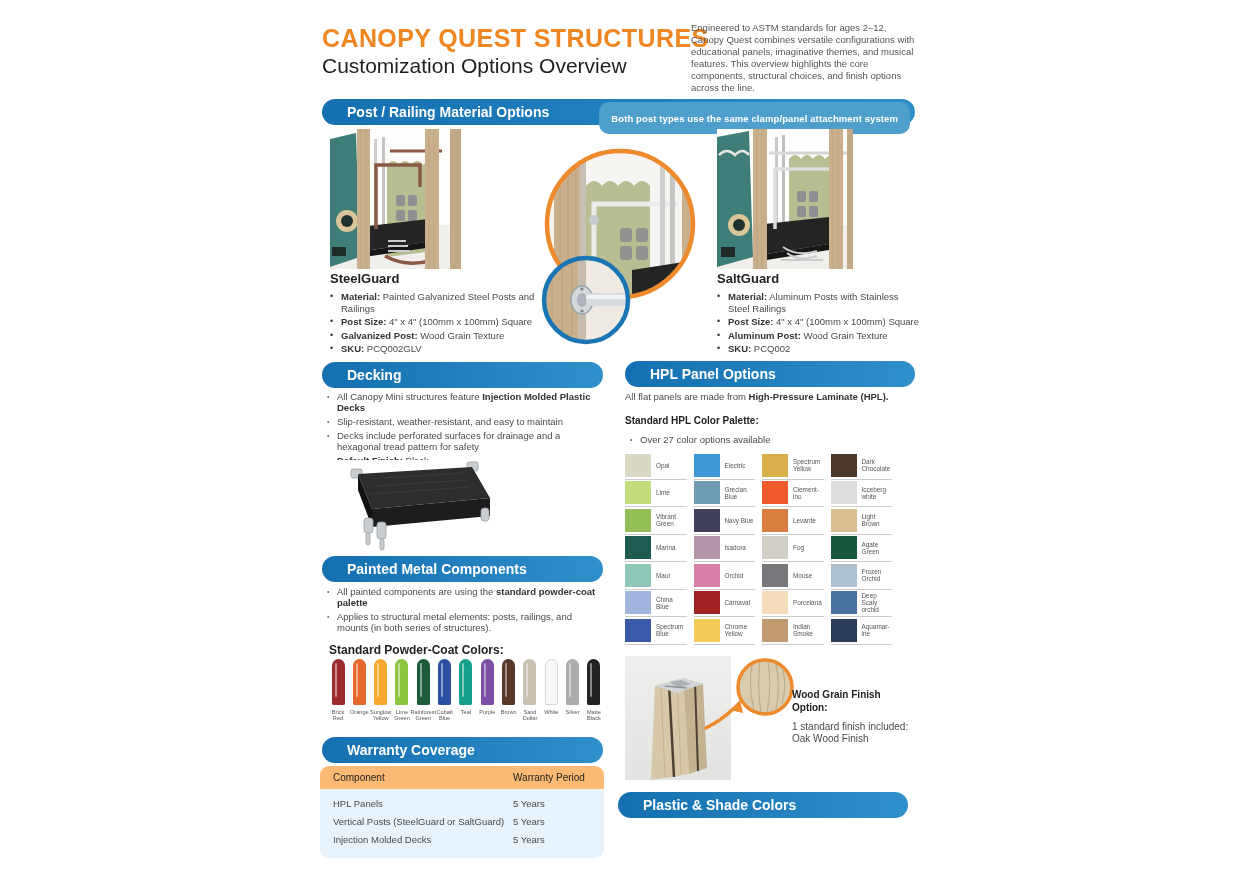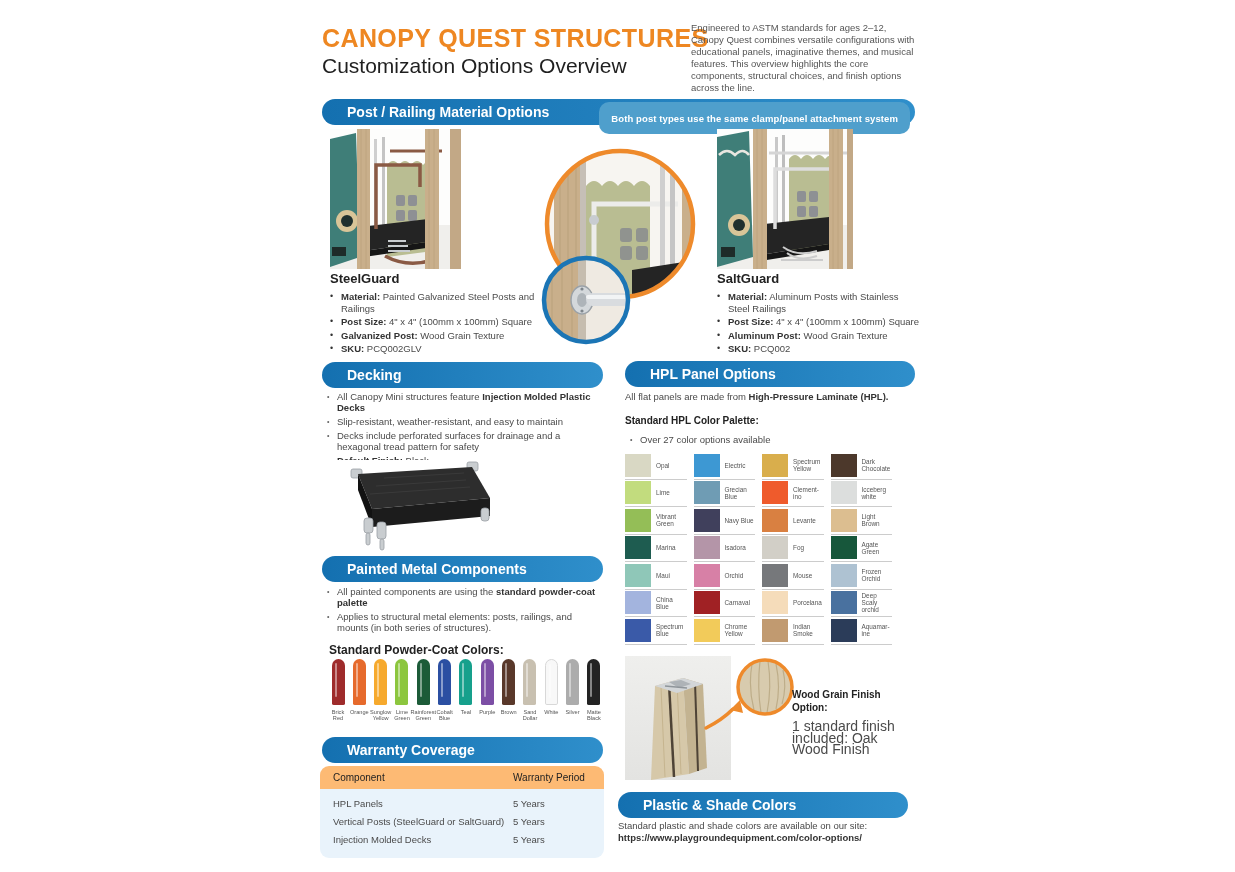--- a/index.html
+++ b/index.html
@@ -57,21 +57,21 @@
   #warranty-table { left:320px; top:766px; width:284px; border-radius:9px; overflow:hidden; }
   .w-head { display:flex; background:#fdba74; font-weight:normal; font-size:10px; color:#222; padding:6px 13px 6px 13px; }
   .w-head .c1, .w-row .c1 { flex:1; }
   .w-head .c2, .w-row .c2 { width:78px; flex:none; }
   .w-body { background:#e9f3fb; padding:5px 13px 10px 13px; }
   .w-row { display:flex; font-size:9.5px; color:#4a4a4a; padding:3.5px 0; }
 
   
   #wood-text { left:792px; top:689px; width:124px; }
   .wood-heading { font-size:10px; font-weight:bold; color:#222; line-height:12.5px; }
-  .wood-body { font-size:14px; line-height:11.5px; color:#4a4a4a; margin-top:7px; }
+  .wood-body { font-size:10px; line-height:11.5px; color:#4a4a4a; margin-top:7px; }
   #plastic-text { left:618px; top:820px; width:300px; font-size:9.5px; line-height:12px; color:#4a4a4a; }
   #plastic-url { font-weight:bold; color:#333; text-decoration:none; cursor:pointer; }
 </style>
 </head>
 <body>
 
 <div id="page">
 
   <div class="abs" id="subtitle">Customization Options Overview</div>
   <div class="abs" id="title">CANOPY QUEST STRUCTURES</div>
@@ -477,18 +477,14 @@
   </svg>
 
   <div class="abs" id="wood-text">
     <div class="wood-heading">Wood Grain Finish Option:</div>
     <div class="wood-body">1 standard finish included: Oak Wood Finish</div>
   </div>
 
   <div class="section-bar" style="left:618px; top:792px; width:290px;">
     <span>Plastic &amp; Shade Colors</span>
   </div>
-  <div class="abs" id="plastic-text">
-    <div>Standard plastic and shade colors are available on our site:</div>
-    <a id="plastic-url">https://www.playgroundequipment.com/color-options/</a>
-  </div>
 
 </div>
 
 </body></html>

